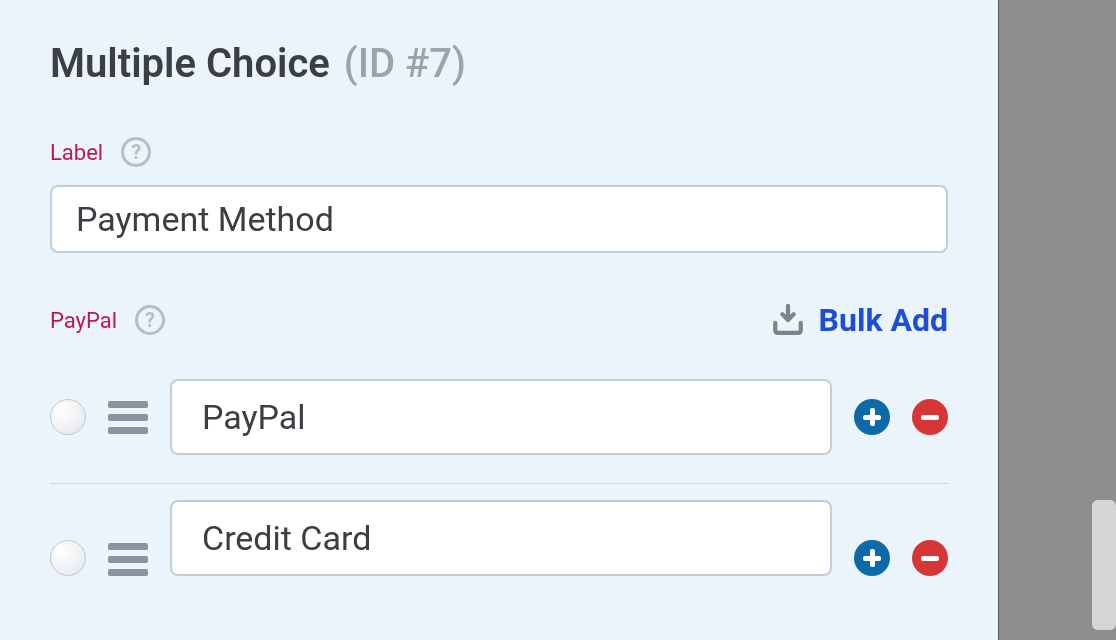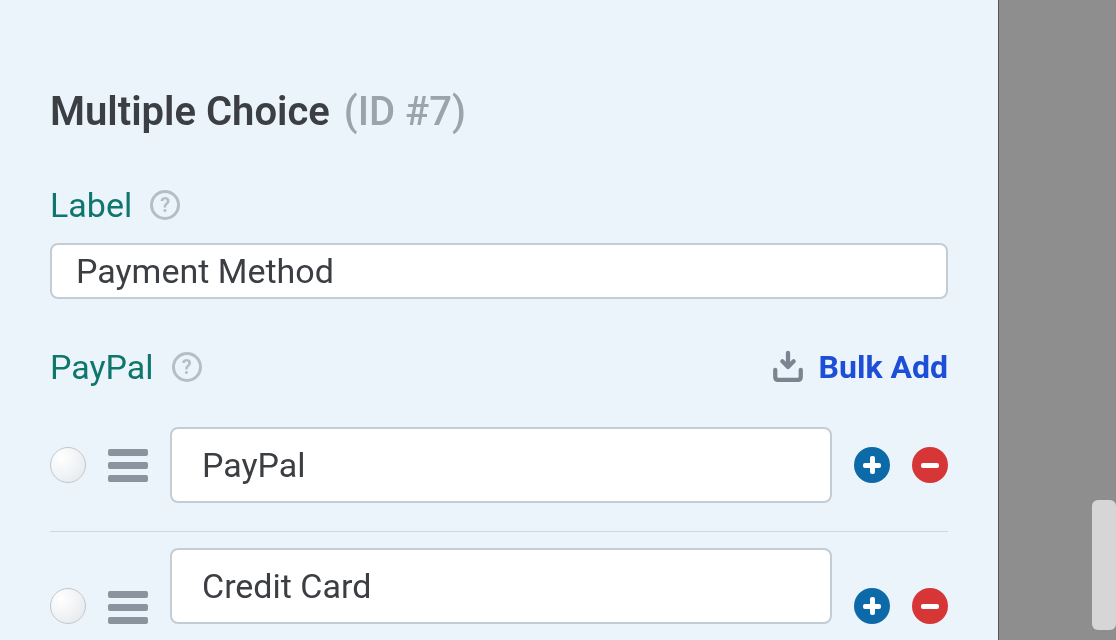--- a/index.html
+++ b/index.html
@@ -47,49 +47,48 @@
       font-weight: 600;
       color: #3b3e42;
       margin-bottom: 50px;
       display: flex;
       align-items: baseline;
       gap: 14px;
     }
     .heading .id-suffix {
       color: #9ba3ad;
       font-weight: 500;
-      margin-top: 48px;
     }
     .field-label-row {
       display: flex;
       align-items: center;
       gap: 18px;
       margin-bottom: 18px;
     }
     .field-label {
-      font-size: 34px;
+      font-size: 22px;
       font-weight: 400;
-      color: #0f766e;
+      color: #be185d;
     }
     .help-icon {
       width: 30px;
       height: 30px;
       border-radius: 50%;
       border: 3px solid #b5bdc6;
       display: flex;
       align-items: center;
       justify-content: center;
       color: #b5bdc6;
       font-size: 20px;
       font-weight: 700;
       cursor: pointer;
     }
     .text-input {
       width: 100%;
-      padding: 6px 24px;
+      padding: 12px 24px;
       font-size: 34px;
       border: 2px solid #c4ccd4;
       border-radius: 8px;
       background: #ffffff;
       color: #3b3e42;
       outline: none;
       font-family: inherit;
     }
     .label-section {
       margin-bottom: 48px;

